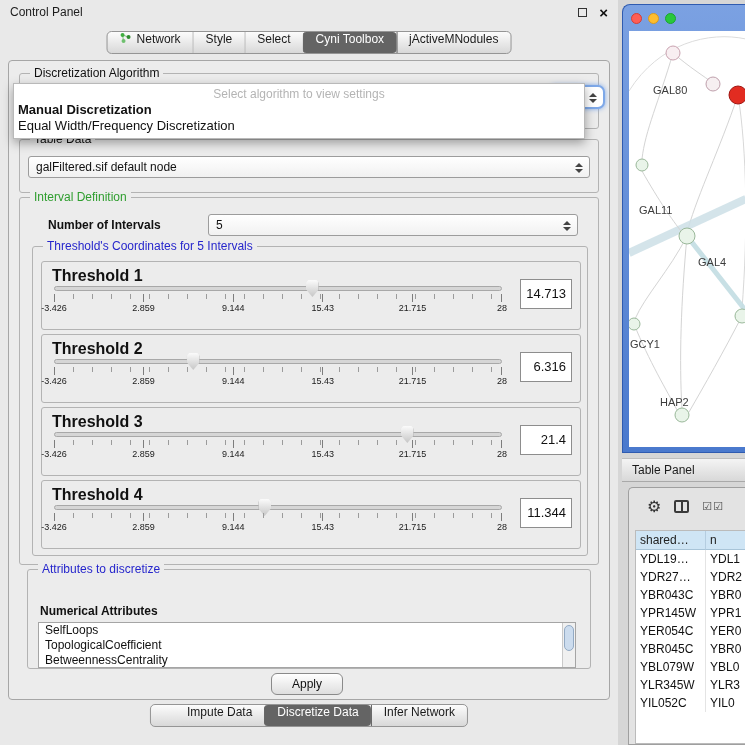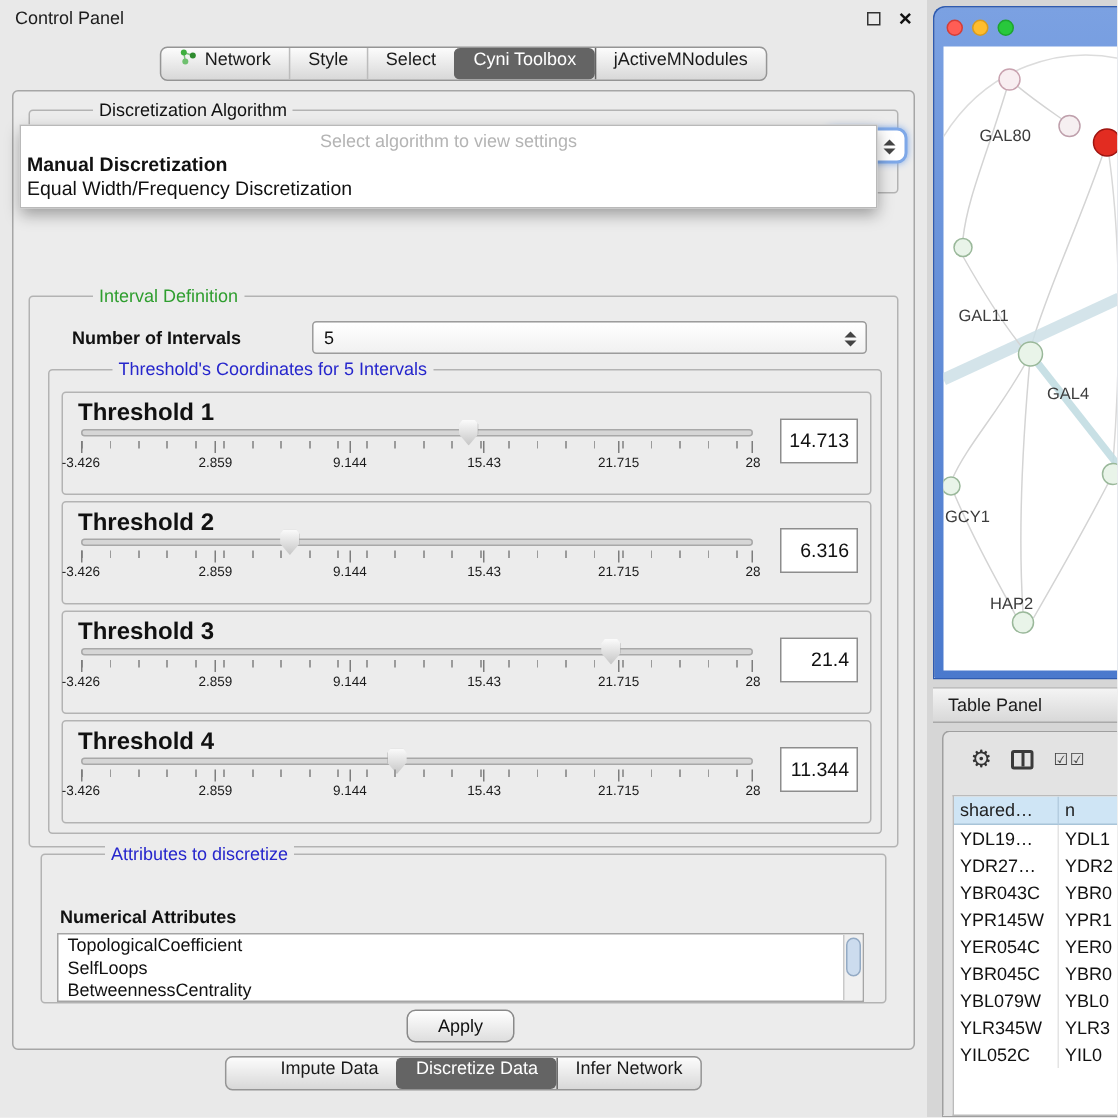--- a/index.html
+++ b/index.html
@@ -21,21 +21,21 @@
   .tab { display:flex; align-items:flex-start; gap:5px; padding:0 12px; font-size:12px; color:#1a1a1a;
          border-left:1px solid #bcbcbc; white-space:nowrap; }
   .tab:first-child { border-left:none; }
   .tab.selected { background:#646464; color:#fff; border-radius:4px; border-left-color:#646464; }
   .tab.selected + .tab { border-left-color:#646464; }
 
   .cp-main { position:absolute; left:8px; top:60px; width:602px; height:640px;
              border:1px solid #a6a6a6; border-radius:4px; background:#ececec; }
 
   .group { position:absolute; border:1px solid #b3b3b3; border-radius:3px; }
-  .legend { position:absolute; top:-8px; left:10px; background:#ececec; padding:0 4px; font-size:12px; color:#111; white-space:nowrap;margin-left:32px; }
+  .legend { position:absolute; top:-8px; left:10px; background:#ececec; padding:0 4px; font-size:12px; color:#111; white-space:nowrap; }
   .legend.green { color:#2f9e2f; }
   .legend.blue  { color:#2626cc; }
 
   .combo { position:relative; height:22px; border:1px solid #9c9c9c; border-radius:3px;
            background:linear-gradient(#ffffff,#f1f1f1); font-size:12px; color:#111;
            display:flex; align-items:center; padding:0 22px 0 7px; }
   .stepper { position:absolute; right:5px; top:3px; width:10px; height:16px; display:flex;
              flex-direction:column; align-items:center; justify-content:center; gap:2px; }
   .stepper .up   { width:0; height:0; border-left:4px solid transparent; border-right:4px solid transparent; border-bottom:4px solid #444; }
   .stepper .down { width:0; height:0; border-left:4px solid transparent; border-right:4px solid transparent; border-top:4px solid #444; }
@@ -176,20 +176,30 @@
             <span class="down"></span>
           </div>
       </div>
 
       <div class="popup">
         <div class="popup-placeholder">Select algorithm to view settings</div>
         <div class="popup-item bold">Manual Discretization</div>
         <div class="popup-item">Equal Width/Frequency Discretization</div>
       </div>
 
+      <div class="group tabledata-group">
+        <span class="legend">Table Data</span>
+        <div class="combo tabledata-combo">
+          <span>galFiltered.sif default node</span>
+          <div class="stepper">
+              <span class="up"></span>
+              <span class="down"></span>
+            </div>
+        </div>
+      </div>
 
       <div class="group interval-group">
         <span class="legend green">Interval Definition</span>
 
         <div class="noi-label">Number of Intervals</div>
         <div class="combo noi-combo">
           <span>5</span>
           <div class="stepper">
               <span class="up"></span>
               <span class="down"></span>
@@ -310,22 +320,22 @@
             </div>
             <div class="th-valuebox">11.344</div>
           </div>
         </div>
       </div>
 
       <div class="group attr-group">
         <span class="legend blue">Attributes to discretize</span>
         <div class="attr-label">Numerical Attributes</div>
         <div class="listbox">
+          <div class="list-item">SelfLoops</div>
           <div class="list-item">TopologicalCoefficient</div>
-          <div class="list-item">SelfLoops</div>
           <div class="list-item">BetweennessCentrality</div>
           <div class="list-scrollbar">
             <div class="list-scrollthumb"></div>
           </div>
         </div>
       </div>
 
       <div class="apply-btn">Apply</div>
     </div>
 

